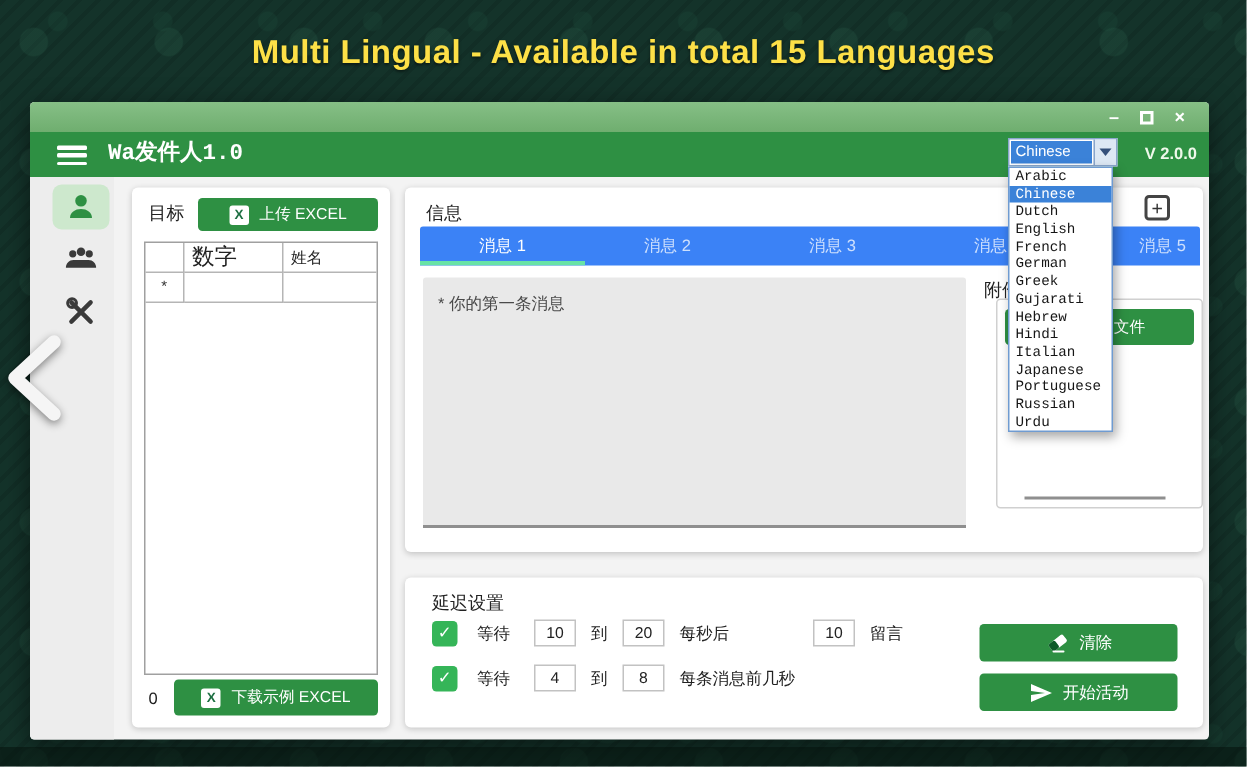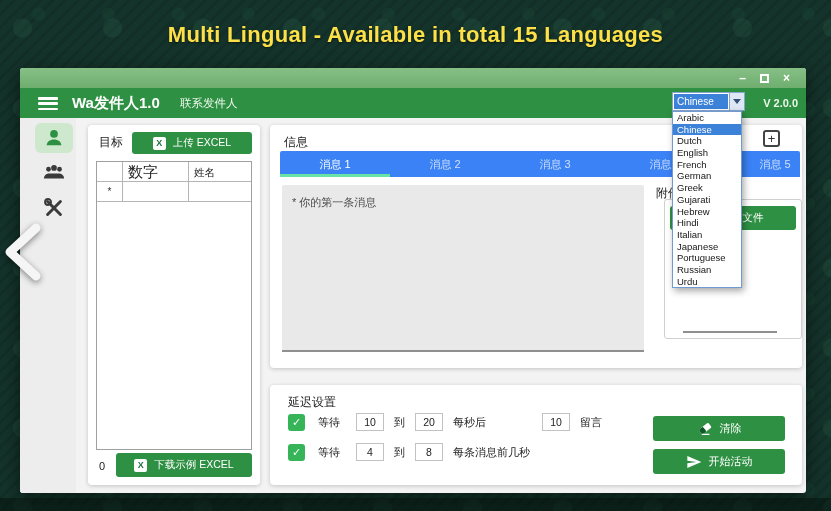--- a/index.html
+++ b/index.html
@@ -26,21 +26,21 @@
   .window { position:absolute; left:20px; top:68px; width:786px; height:425px;
     background:#f3f3f3; border-radius:3px; box-shadow:0 5px 18px rgba(0,0,0,.5); }
 
   .titlebar { position:absolute; left:0; top:0; width:100%; height:20px;
     background:linear-gradient(#86bf86,#6fae6f); border-radius:3px 3px 0 0;
     display:flex; justify-content:flex-end; align-items:center; gap:14px; padding-right:16px; }
   .tb-min { color:#fff; font-size:12px; font-weight:bold; line-height:10px; }
   .tb-max { width:9px; height:9px; border:2px solid #fff; }
   .tb-close { color:#fff; font-size:12px; font-weight:bold; }
 
-  .appbar { position:absolute; left:0; top:20px; width:100%; height:30px; background:#2e9043; }
+  .appbar { position:absolute; left:0; top:20px; width:100%; height:30px; background:#2e9043;font-family:Liberation Mono, monospace; }
   .hamburger { position:absolute; left:18px; top:9px; width:20px; height:13px;
     display:flex; flex-direction:column; justify-content:space-between; cursor:pointer; }
   .hamburger span { display:block; height:2.5px; background:#fff; border-radius:1px; }
   .app-title { position:absolute; left:52px; top:0; line-height:30px; color:#fff;
     font-size:15px; font-weight:bold; }
   .nav-link { position:absolute; left:160px; top:0; line-height:30px; color:#f2f9f2;
     font-size:11.5px; }
   .version { position:absolute; right:8px; top:20px; line-height:30px; color:#eef8ea;
     font-size:11px; font-weight:bold; }
 
@@ -49,21 +49,21 @@
     background:#fff; border:1px solid #89a6cc; display:flex; z-index:40; }
   .combo-text { flex:1; margin:1px; background:#3b82d8; color:#fff; font-size:10px;
     line-height:15px; padding-left:3px; overflow:hidden; }
   .combo-btn { width:15px; background:#dde8f4; border-left:1px solid #89a6cc;
     display:flex; align-items:center; justify-content:center; }
   .combo-btn i { width:0; height:0; border-left:4px solid transparent;
     border-right:4px solid transparent; border-top:5px solid #35507a; }
   .dropdown { position:absolute; left:652px; top:43px; width:70px; background:#fff;
     border:1px solid #6f9bd1; box-shadow:2px 3px 7px rgba(0,0,0,.35); z-index:50; }
   .dd-item { font-size:9.5px; line-height:11.7px; height:11.7px; padding-left:4px;
-    color:#151515; white-space:nowrap; overflow:hidden; cursor:default; }
+    color:#151515; white-space:nowrap; overflow:hidden; cursor:default;font-family:Liberation Mono, monospace; }
   .dd-item.selected { background:#3b82d8; color:#fff; }
 
   
   .sidebar { position:absolute; left:0; top:50px; width:56px; height:375px;
     background:#ededed; border-radius:0 0 0 3px; }
   .side-active { position:absolute; left:15px; top:5px; width:38px; height:30px;
     background:#cde8cd; border-radius:6px; display:flex; align-items:center; justify-content:center; }
   .side-btn { position:absolute; left:20px; width:28px; height:24px;
     display:flex; align-items:center; justify-content:center; }
 
@@ -144,21 +144,20 @@
     <span class="tb-close">×</span>
   </div>
 
   <div class="appbar">
     <div class="hamburger">
         <span></span>
         <span></span>
         <span></span>
       </div>
     <div class="app-title">Wa发件人1.0</div>
-    <div class="nav-link">联系发件人</div>
   </div>
   <div class="version">V 2.0.0</div>
 
   <div class="combo">
     <div class="combo-text">Chinese</div>
     <div class="combo-btn">
         <i></i>
       </div>
   </div>
 

